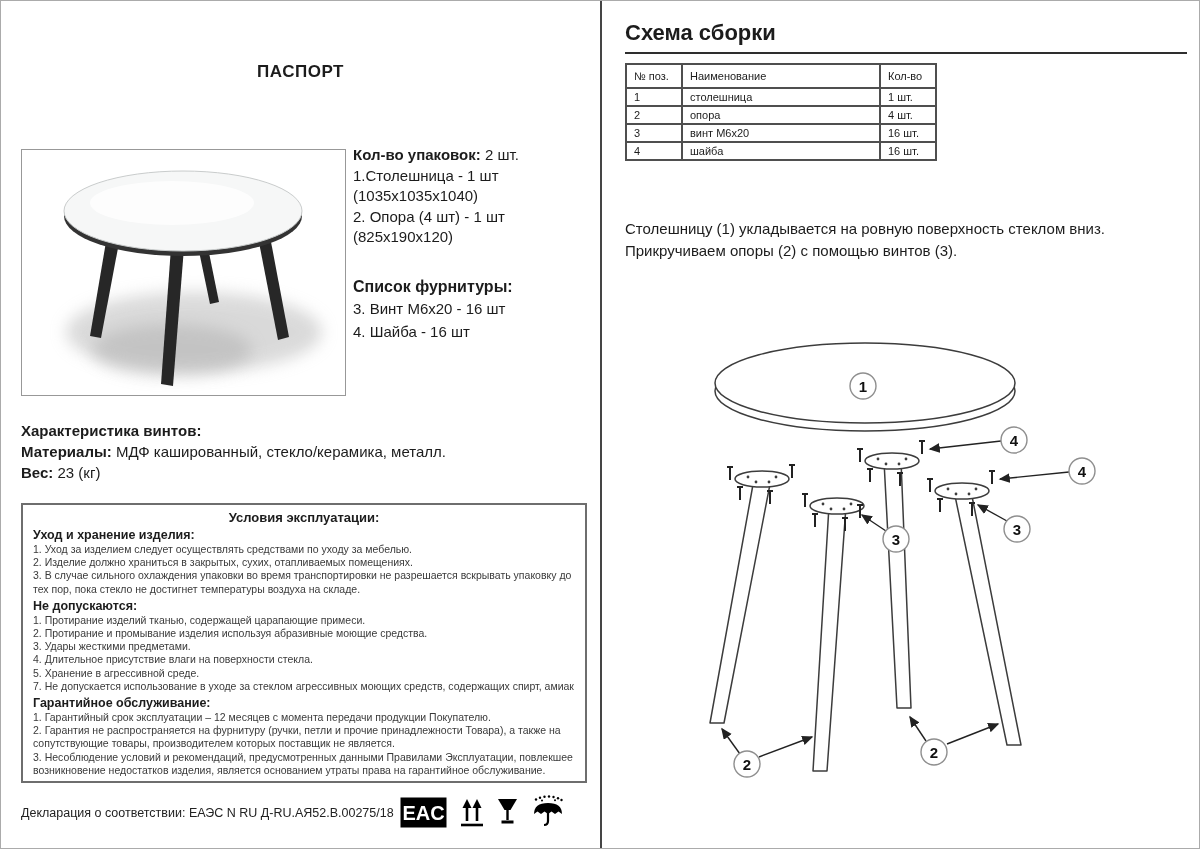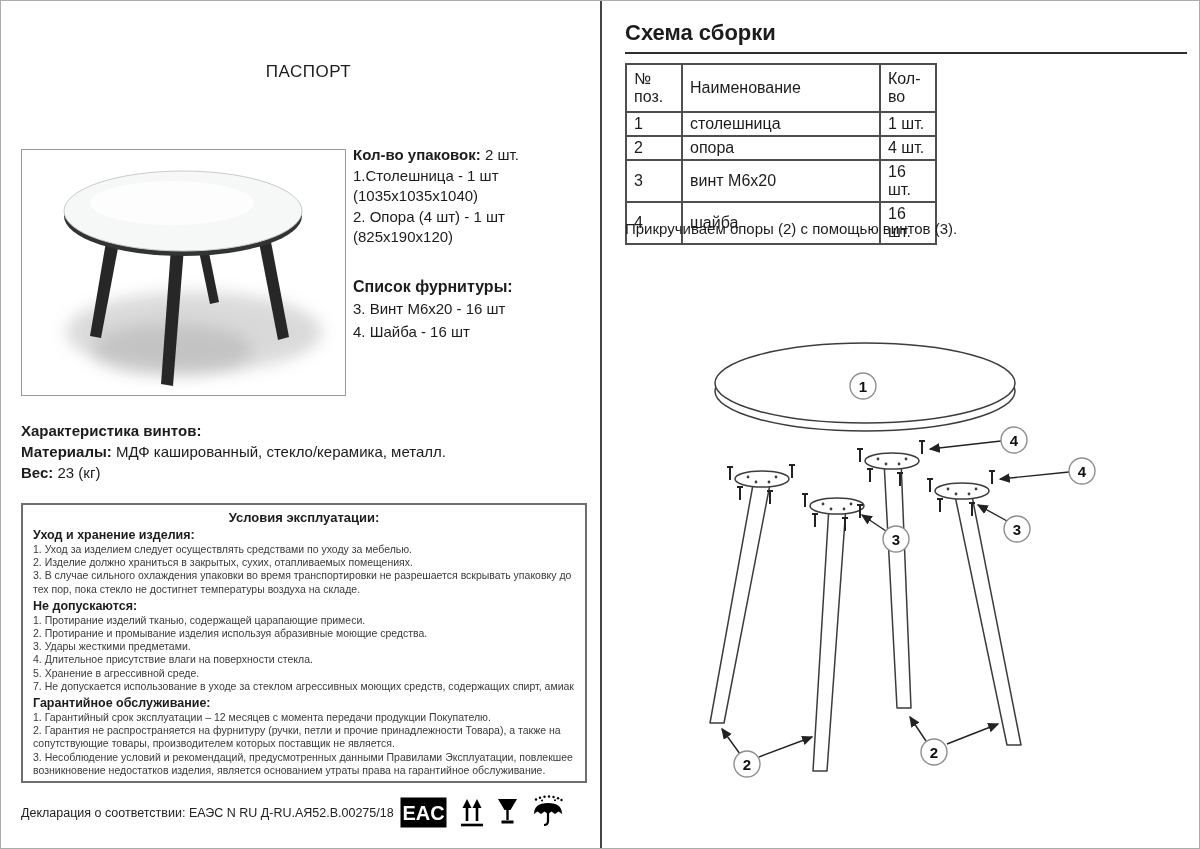--- a/index.html
+++ b/index.html
@@ -6,22 +6,22 @@
   .page{
     position:relative;width:1200px;height:849px;margin:0 auto;
     background:#ffffff;border:1px solid #ababab;box-sizing:border-box;
     font-family:"Liberation Sans", sans-serif;color:#1c1c1c;overflow:hidden;
   }
   .left-col{position:absolute;left:0;top:0;width:599px;height:100%;}
   .right-col{position:absolute;left:599px;top:0;width:600px;height:100%;
     border-left:2px solid #454545;box-sizing:border-box;}
 
   
-  .paspor-title{position:absolute;left:8px;top:61px;width:599px;text-align:center;
-    font-size:17px;font-weight:normal;letter-spacing:.5px;}
+  .paspor-title{position:absolute;left:0;top:61px;width:599px;text-align:center;
+    font-size:17px;font-weight:bold;letter-spacing:.5px;}
   .photo-box{position:absolute;left:20px;top:148px;width:323px;height:245px;
     border:1px solid #989898;background:#fff;}
   .pack-info{position:absolute;left:352px;top:144px;width:238px;
     font-size:15px;line-height:20.5px;}
   .pack-info b{font-weight:bold;}
   .furn-title{font-weight:bold;font-size:16px;margin-top:29px;}
   .furn-line{margin-top:2px;}
   .chars{position:absolute;left:20px;top:419px;width:560px;font-size:15px;line-height:21px;}
   .chars b{font-weight:bold;}
 
@@ -33,21 +33,21 @@
 
   .decl{position:absolute;left:20px;top:805px;font-size:12.5px;color:#222;}
   .icon-row{position:absolute;left:399px;top:791px;width:180px;height:36px;
     display:flex;align-items:flex-end;gap:13px;}
   .icon-row svg{display:block;}
 
   
   .schema-title{position:absolute;left:23px;top:19px;font-size:22px;font-weight:bold;}
   .schema-underline{position:absolute;left:23px;top:51px;width:562px;height:0;
     border-top:2px solid #2e2e2e;}
-  .parts-table{position:absolute;left:23px;top:62px;border-collapse:collapse;font-size:16px;}
+  .parts-table{position:absolute;left:23px;top:62px;border-collapse:collapse;font-size:11px;}
   .parts-table th,.parts-table td{border:2px solid #4f4f4f;font-weight:normal;
     text-align:left;padding:2px 7px;}
   .parts-table th{padding:5px 7px;}
   .col-pos{width:40px;}
   .col-name{width:182px;}
   .col-qty{width:40px;}
   .r-instr{position:absolute;left:23px;top:217px;width:565px;font-size:15px;line-height:21.5px;}
   .diagram{position:absolute;left:18px;top:330px;}
 
   .thin{stroke:#3c3c3c;stroke-width:1.5;fill:#fff;}
@@ -196,20 +196,21 @@
         </tr>
         <tr>
           <td>4</td>
           <td>шайба</td>
           <td>16 шт.</td>
         </tr>
       </tbody>
     </table>
 
     <div class="r-instr">
+      <div>Столешницу (1) укладывается на ровную поверхность стеклом вниз.</div>
       <div>Прикручиваем опоры (2) с помощью винтов (3).</div>
     </div>
 
     <svg class="diagram" width="582" height="515" viewBox="0 0 582 515">
       <defs>
         <marker id="arr" markerWidth="9" markerHeight="8" refX="7" refY="3.5" orient="auto">
           <path d="M0,0 L8,3.5 L0,7 Z" fill="#222"></path>
         </marker>
       </defs>
 

